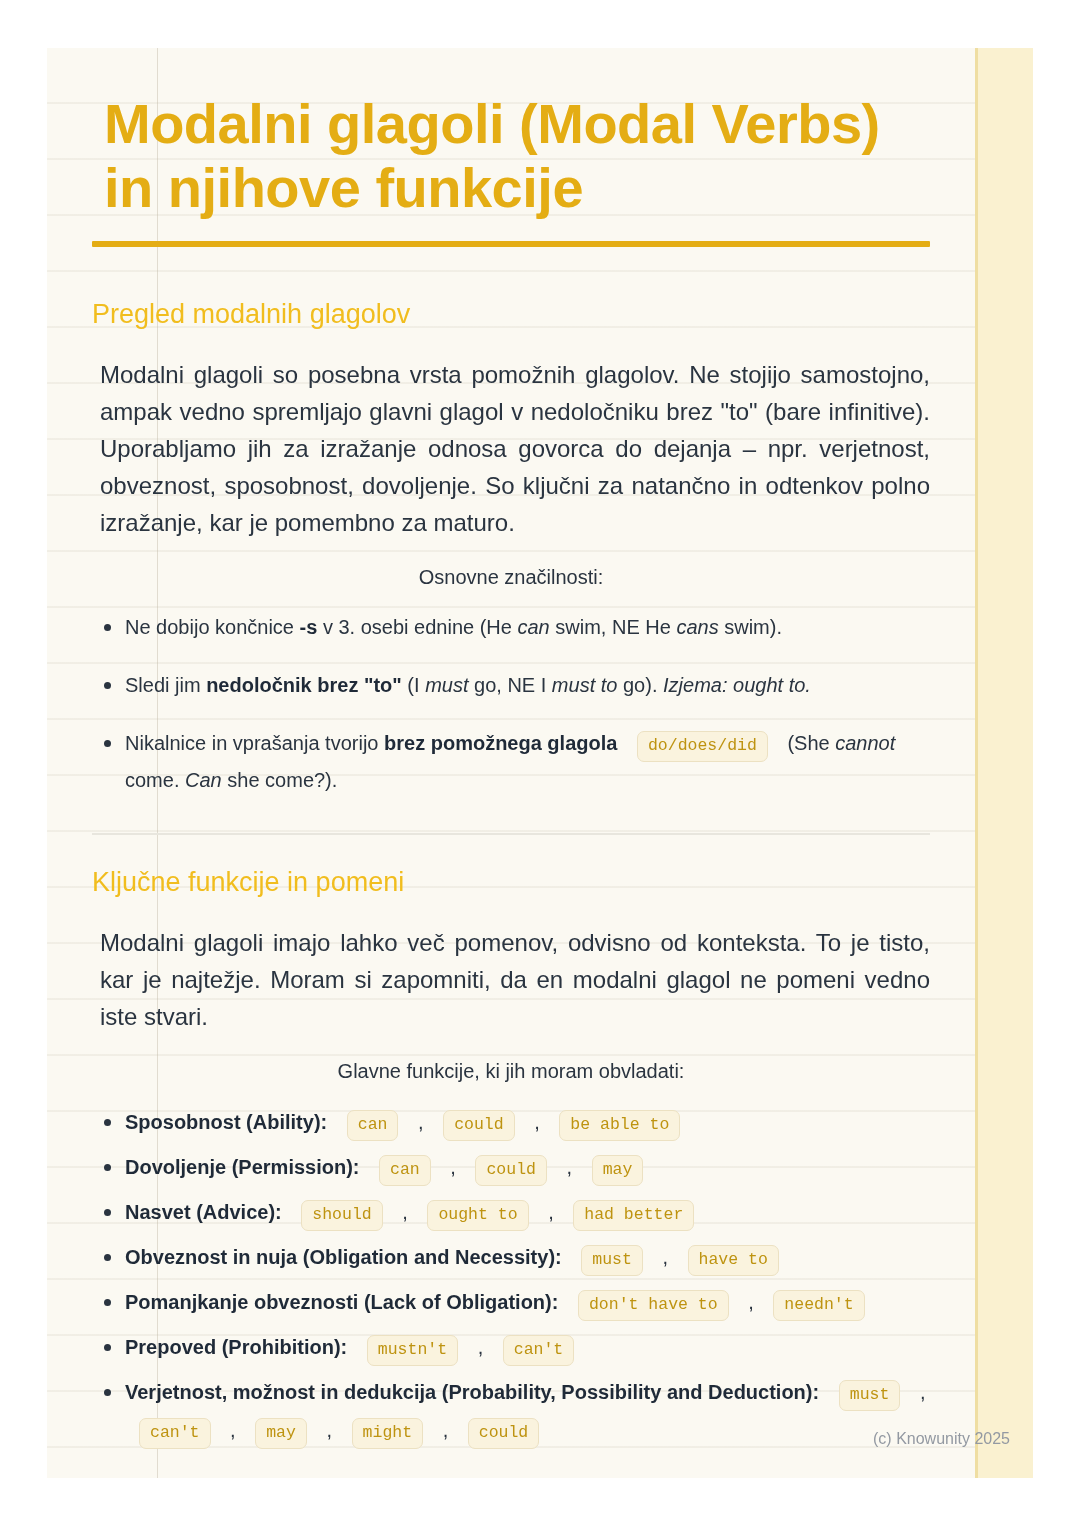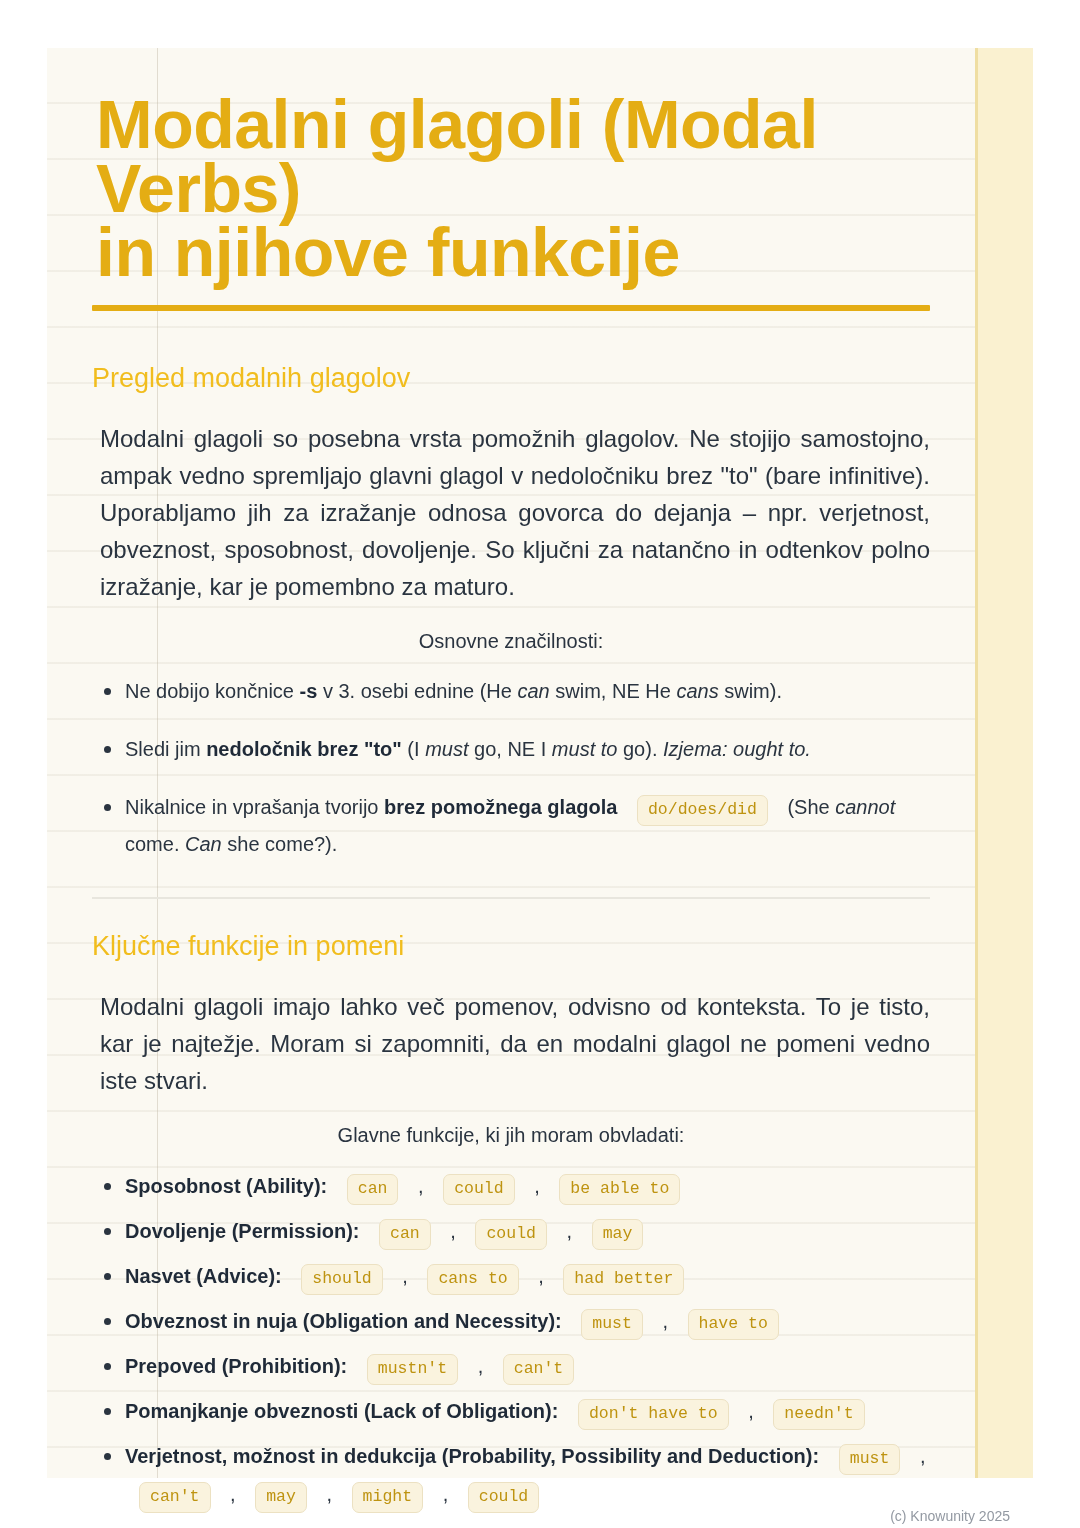--- a/index.html
+++ b/index.html
@@ -45,22 +45,22 @@
     background: #FAF1D0;
     border-left: 3px solid #EFDEA2;
   }
   .content {
     position: absolute;
     left: 45px;
     top: 0;
     width: 838px;
   }
   .title {
-    margin: 44px 0 0 4px;
-    font-size: 68px;
+    margin: 44px 0 0 12px;
+    font-size: 56px;
     line-height: 64px;
     font-weight: bold;
     letter-spacing: -0.5px;
     color: #E4AD14;
   }
   .title span { display: block; }
   .title-rule {
     height: 6px;
     background: #E4AD14;
     margin-top: 21px;
@@ -131,23 +131,23 @@
     white-space: nowrap;
     vertical-align: baseline;
   }
   .divider {
     border: none;
     border-top: 2px solid #E8E6DE;
     margin: 34px 0 0 0;
   }
   .footer-copyright {
     position: absolute;
-    top: 1508px;
+    top: 1430px;
     right: 70px;
-    font-size: 14px;
+    font-size: 16px;
     color: #9399A2;
     z-index: 5;
   }
 </style>
 </head>
 <body>
 
 <div class="page">
   <div class="card">
     <div class="margin-line"></div>
@@ -170,23 +170,23 @@
       </ul>
 
       <hr class="divider">
 
       <h2 class="section-heading sh-2">Ključne funkcije in pomeni</h2>
       <p class="body-par">Modalni glagoli imajo lahko več pomenov, odvisno od konteksta. To je tisto, kar je najtežje. Moram si zapomniti, da en modalni glagol ne pomeni vedno iste stvari.</p>
       <p class="list-intro">Glavne funkcije, ki jih moram obvladati:</p>
       <ul class="note-list functions">
         <li><span class="seg-b">Sposobnost (Ability):</span><span class="seg-n"> </span><span class="seg-c">can</span><span class="seg-n"> , </span><span class="seg-c">could</span><span class="seg-n"> , </span><span class="seg-c">be able to</span></li>
         <li><span class="seg-b">Dovoljenje (Permission):</span><span class="seg-n"> </span><span class="seg-c">can</span><span class="seg-n"> , </span><span class="seg-c">could</span><span class="seg-n"> , </span><span class="seg-c">may</span></li>
-        <li><span class="seg-b">Nasvet (Advice):</span><span class="seg-n"> </span><span class="seg-c">should</span><span class="seg-n"> , </span><span class="seg-c">cans to</span><span class="seg-n"> , </span><span class="seg-c">had better</span></li>
+        <li><span class="seg-b">Nasvet (Advice):</span><span class="seg-n"> </span><span class="seg-c">should</span><span class="seg-n"> , </span><span class="seg-c">ought to</span><span class="seg-n"> , </span><span class="seg-c">had better</span></li>
         <li><span class="seg-b">Obveznost in nuja (Obligation and Necessity):</span><span class="seg-n"> </span><span class="seg-c">must</span><span class="seg-n"> , </span><span class="seg-c">have to</span></li>
+        <li><span class="seg-b">Pomanjkanje obveznosti (Lack of Obligation):</span><span class="seg-n"> </span><span class="seg-c">don't have to</span><span class="seg-n"> , </span><span class="seg-c">needn't</span></li>
         <li><span class="seg-b">Prepoved (Prohibition):</span><span class="seg-n"> </span><span class="seg-c">mustn't</span><span class="seg-n"> , </span><span class="seg-c">can't</span></li>
-        <li><span class="seg-b">Pomanjkanje obveznosti (Lack of Obligation):</span><span class="seg-n"> </span><span class="seg-c">don't have to</span><span class="seg-n"> , </span><span class="seg-c">needn't</span></li>
         <li><span class="seg-b">Verjetnost, možnost in dedukcija (Probability, Possibility and Deduction):</span><span class="seg-n"> </span><span class="seg-c">must</span><span class="seg-n"> , </span><span class="seg-c">can't</span><span class="seg-n"> , </span><span class="seg-c">may</span><span class="seg-n"> , </span><span class="seg-c">might</span><span class="seg-n"> , </span><span class="seg-c">could</span></li>
       </ul>
     </div>
   </div>
 
   <div class="footer-copyright">(c) Knowunity 2025</div>
 </div>
 
 </body></html>

